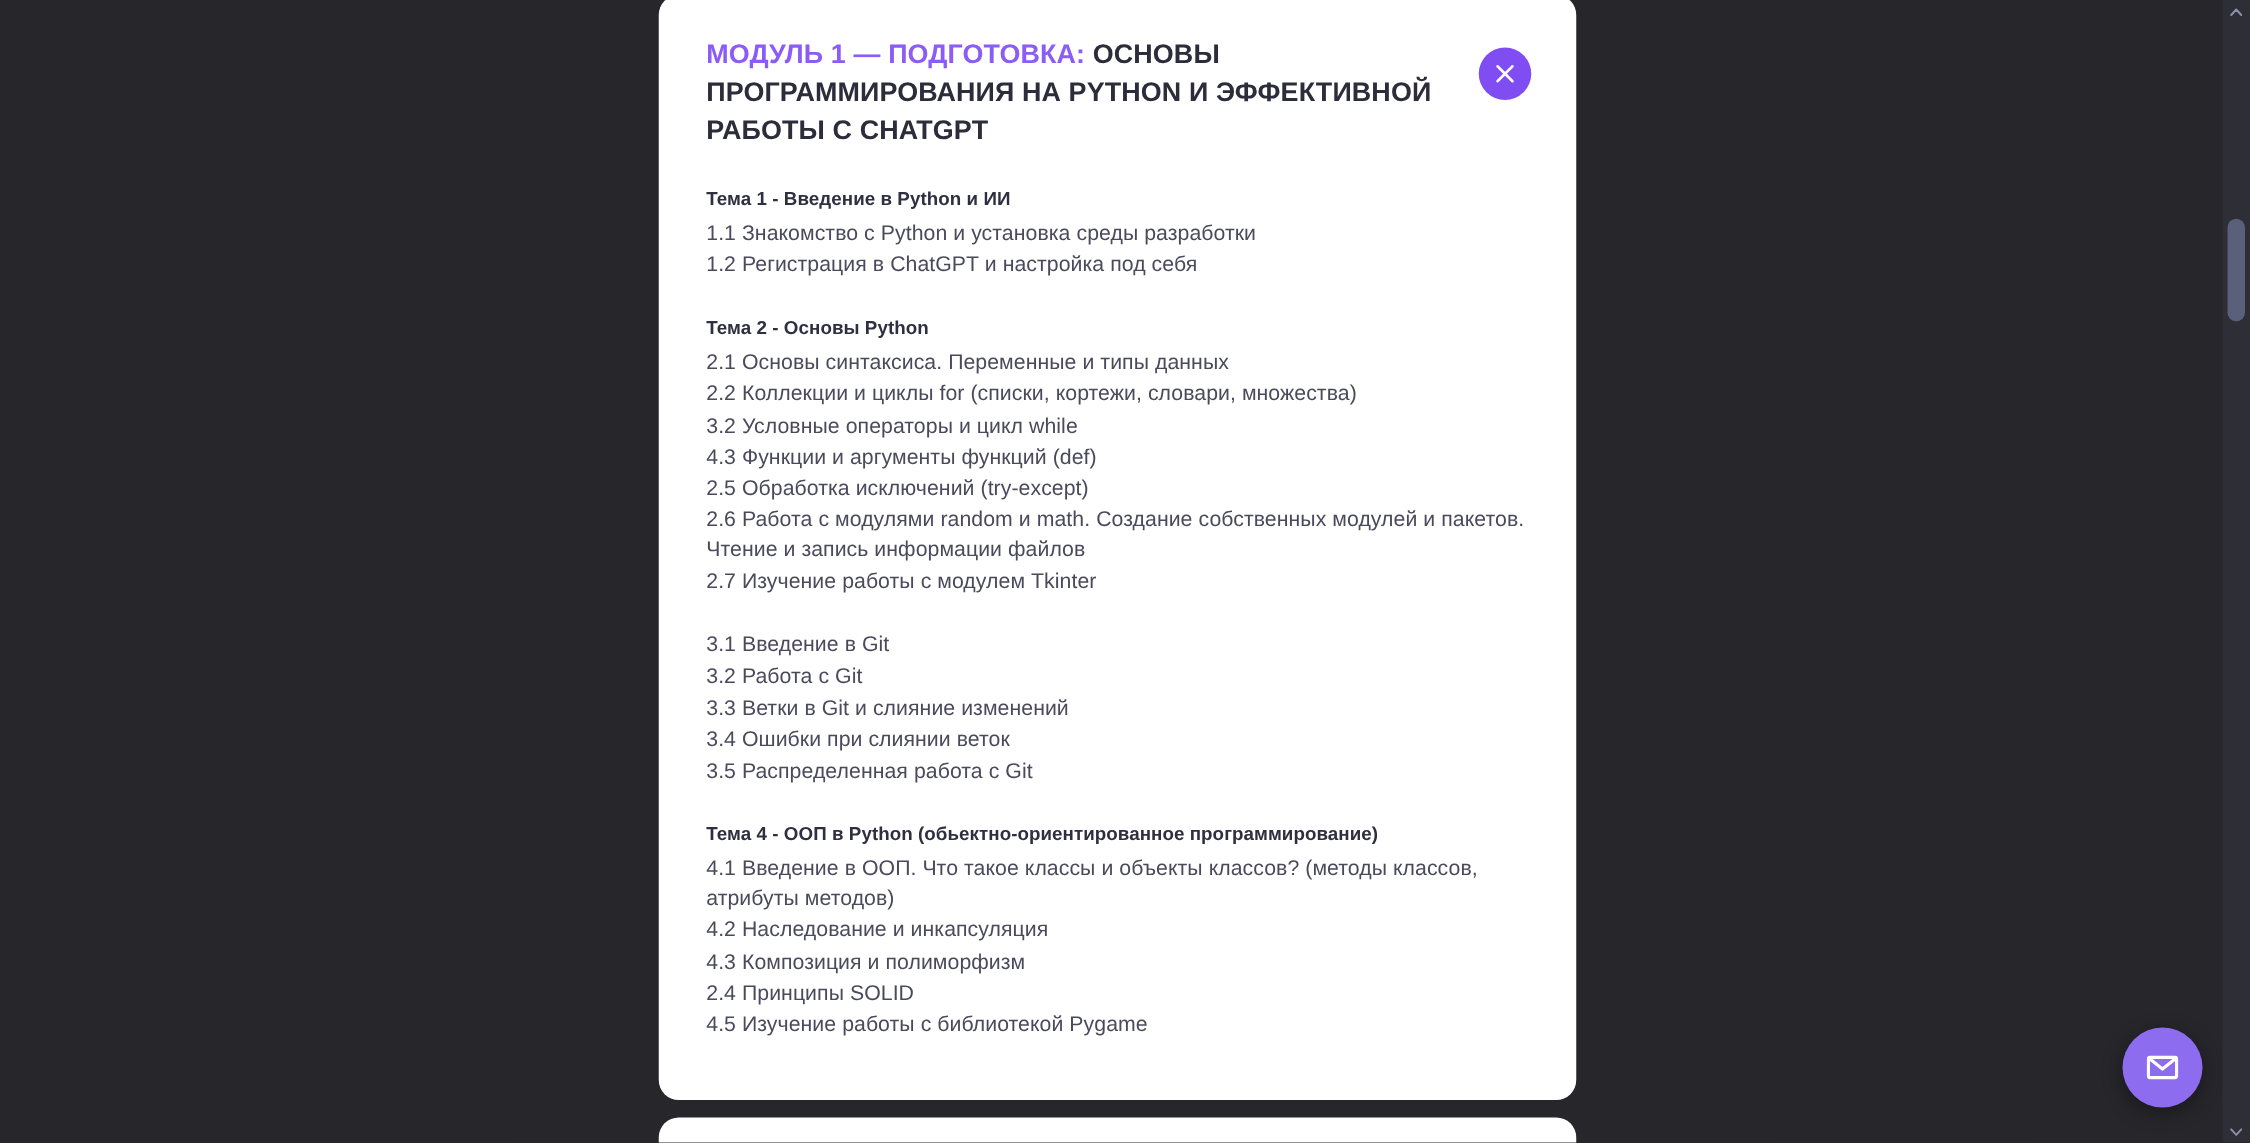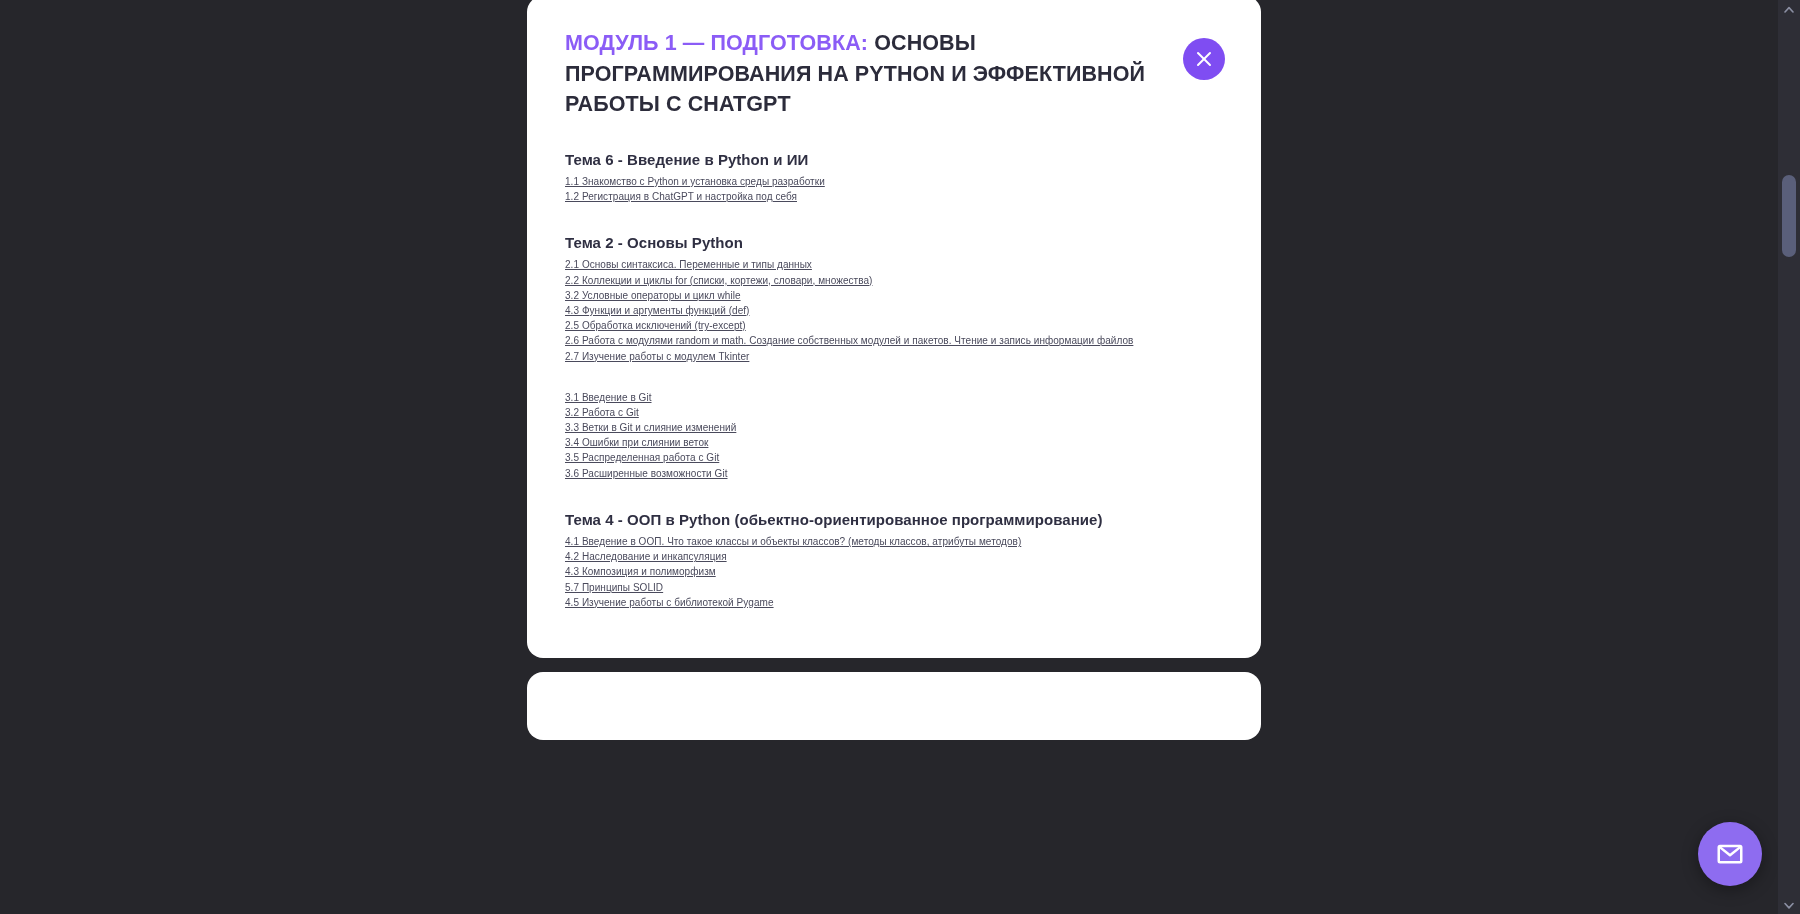--- a/index.html
+++ b/index.html
@@ -104,26 +104,25 @@
   .topic-heading {
     font-size: 15px;
     font-weight: 700;
     color: #2f2f42;
     line-height: 1.55;
     margin-bottom: 4px;
     letter-spacing: 0.05px;
   }
 
   .lesson {
-    font-size: 10px;
+    font-size: 17px;
     line-height: 1.42;
     color: #4a4a5c;
     margin-bottom: 1px;
     letter-spacing: 0.05px;
-    text-decoration: underline;
   }
 
   
   .chat-fab {
     position: absolute;
     right: 38px;
     bottom: 28px;
     width: 64px;
     height: 64px;
     border-radius: 50%;
@@ -187,21 +186,21 @@
           <svg width="20" height="20" viewBox="0 0 20 20">
             <line x1="4" y1="4" x2="16" y2="16" stroke="#ffffff" stroke-width="2" stroke-linecap="round"></line>
             <line x1="16" y1="4" x2="4" y2="16" stroke="#ffffff" stroke-width="2" stroke-linecap="round"></line>
           </svg>
         </button>
       </div>
 
       <div class="topics">
 
         <div class="topic-block">
-          <div class="topic-heading">Тема 6 - Введение в Python и ИИ</div>
+          <div class="topic-heading">Тема 1 - Введение в Python и ИИ</div>
           <div class="lesson">1.1 Знакомство с Python и установка среды разработки</div>
           <div class="lesson">1.2 Регистрация в ChatGPT и настройка под себя</div>
         </div>
 
         <div class="topic-block">
           <div class="topic-heading">Тема 2 - Основы Python</div>
           <div class="lesson">2.1 Основы синтаксиса. Переменные и типы данных</div>
           <div class="lesson">2.2 Коллекции и циклы for (списки, кортежи, словари, множества)</div>
           <div class="lesson">3.2 Условные операторы и цикл while</div>
           <div class="lesson">4.3 Функции и аргументы функций (def)</div>
@@ -209,29 +208,28 @@
           <div class="lesson">2.6 Работа с модулями random и math. Создание собственных модулей и пакетов. Чтение и запись информации файлов</div>
           <div class="lesson">2.7 Изучение работы с модулем Tkinter</div>
         </div>
 
         <div class="topic-block">
           <div class="lesson">3.1 Введение в Git</div>
           <div class="lesson">3.2 Работа с Git</div>
           <div class="lesson">3.3 Ветки в Git и слияние изменений</div>
           <div class="lesson">3.4 Ошибки при слиянии веток</div>
           <div class="lesson">3.5 Распределенная работа с Git</div>
-          <div class="lesson">3.6 Расширенные возможности Git</div>
         </div>
 
         <div class="topic-block">
           <div class="topic-heading">Тема 4 - ООП в Python (обьектно-ориентированное программирование)</div>
           <div class="lesson">4.1 Введение в ООП. Что такое классы и объекты классов? (методы классов, атрибуты методов)</div>
           <div class="lesson">4.2 Наследование и инкапсуляция</div>
           <div class="lesson">4.3 Композиция и полиморфизм</div>
-          <div class="lesson">5.7 Принципы SOLID</div>
+          <div class="lesson">2.4 Принципы SOLID</div>
           <div class="lesson">4.5 Изучение работы с библиотекой Pygame</div>
         </div>
 
       </div>
     </section>
 
     <section class="module-card">
       
     </section>
 

